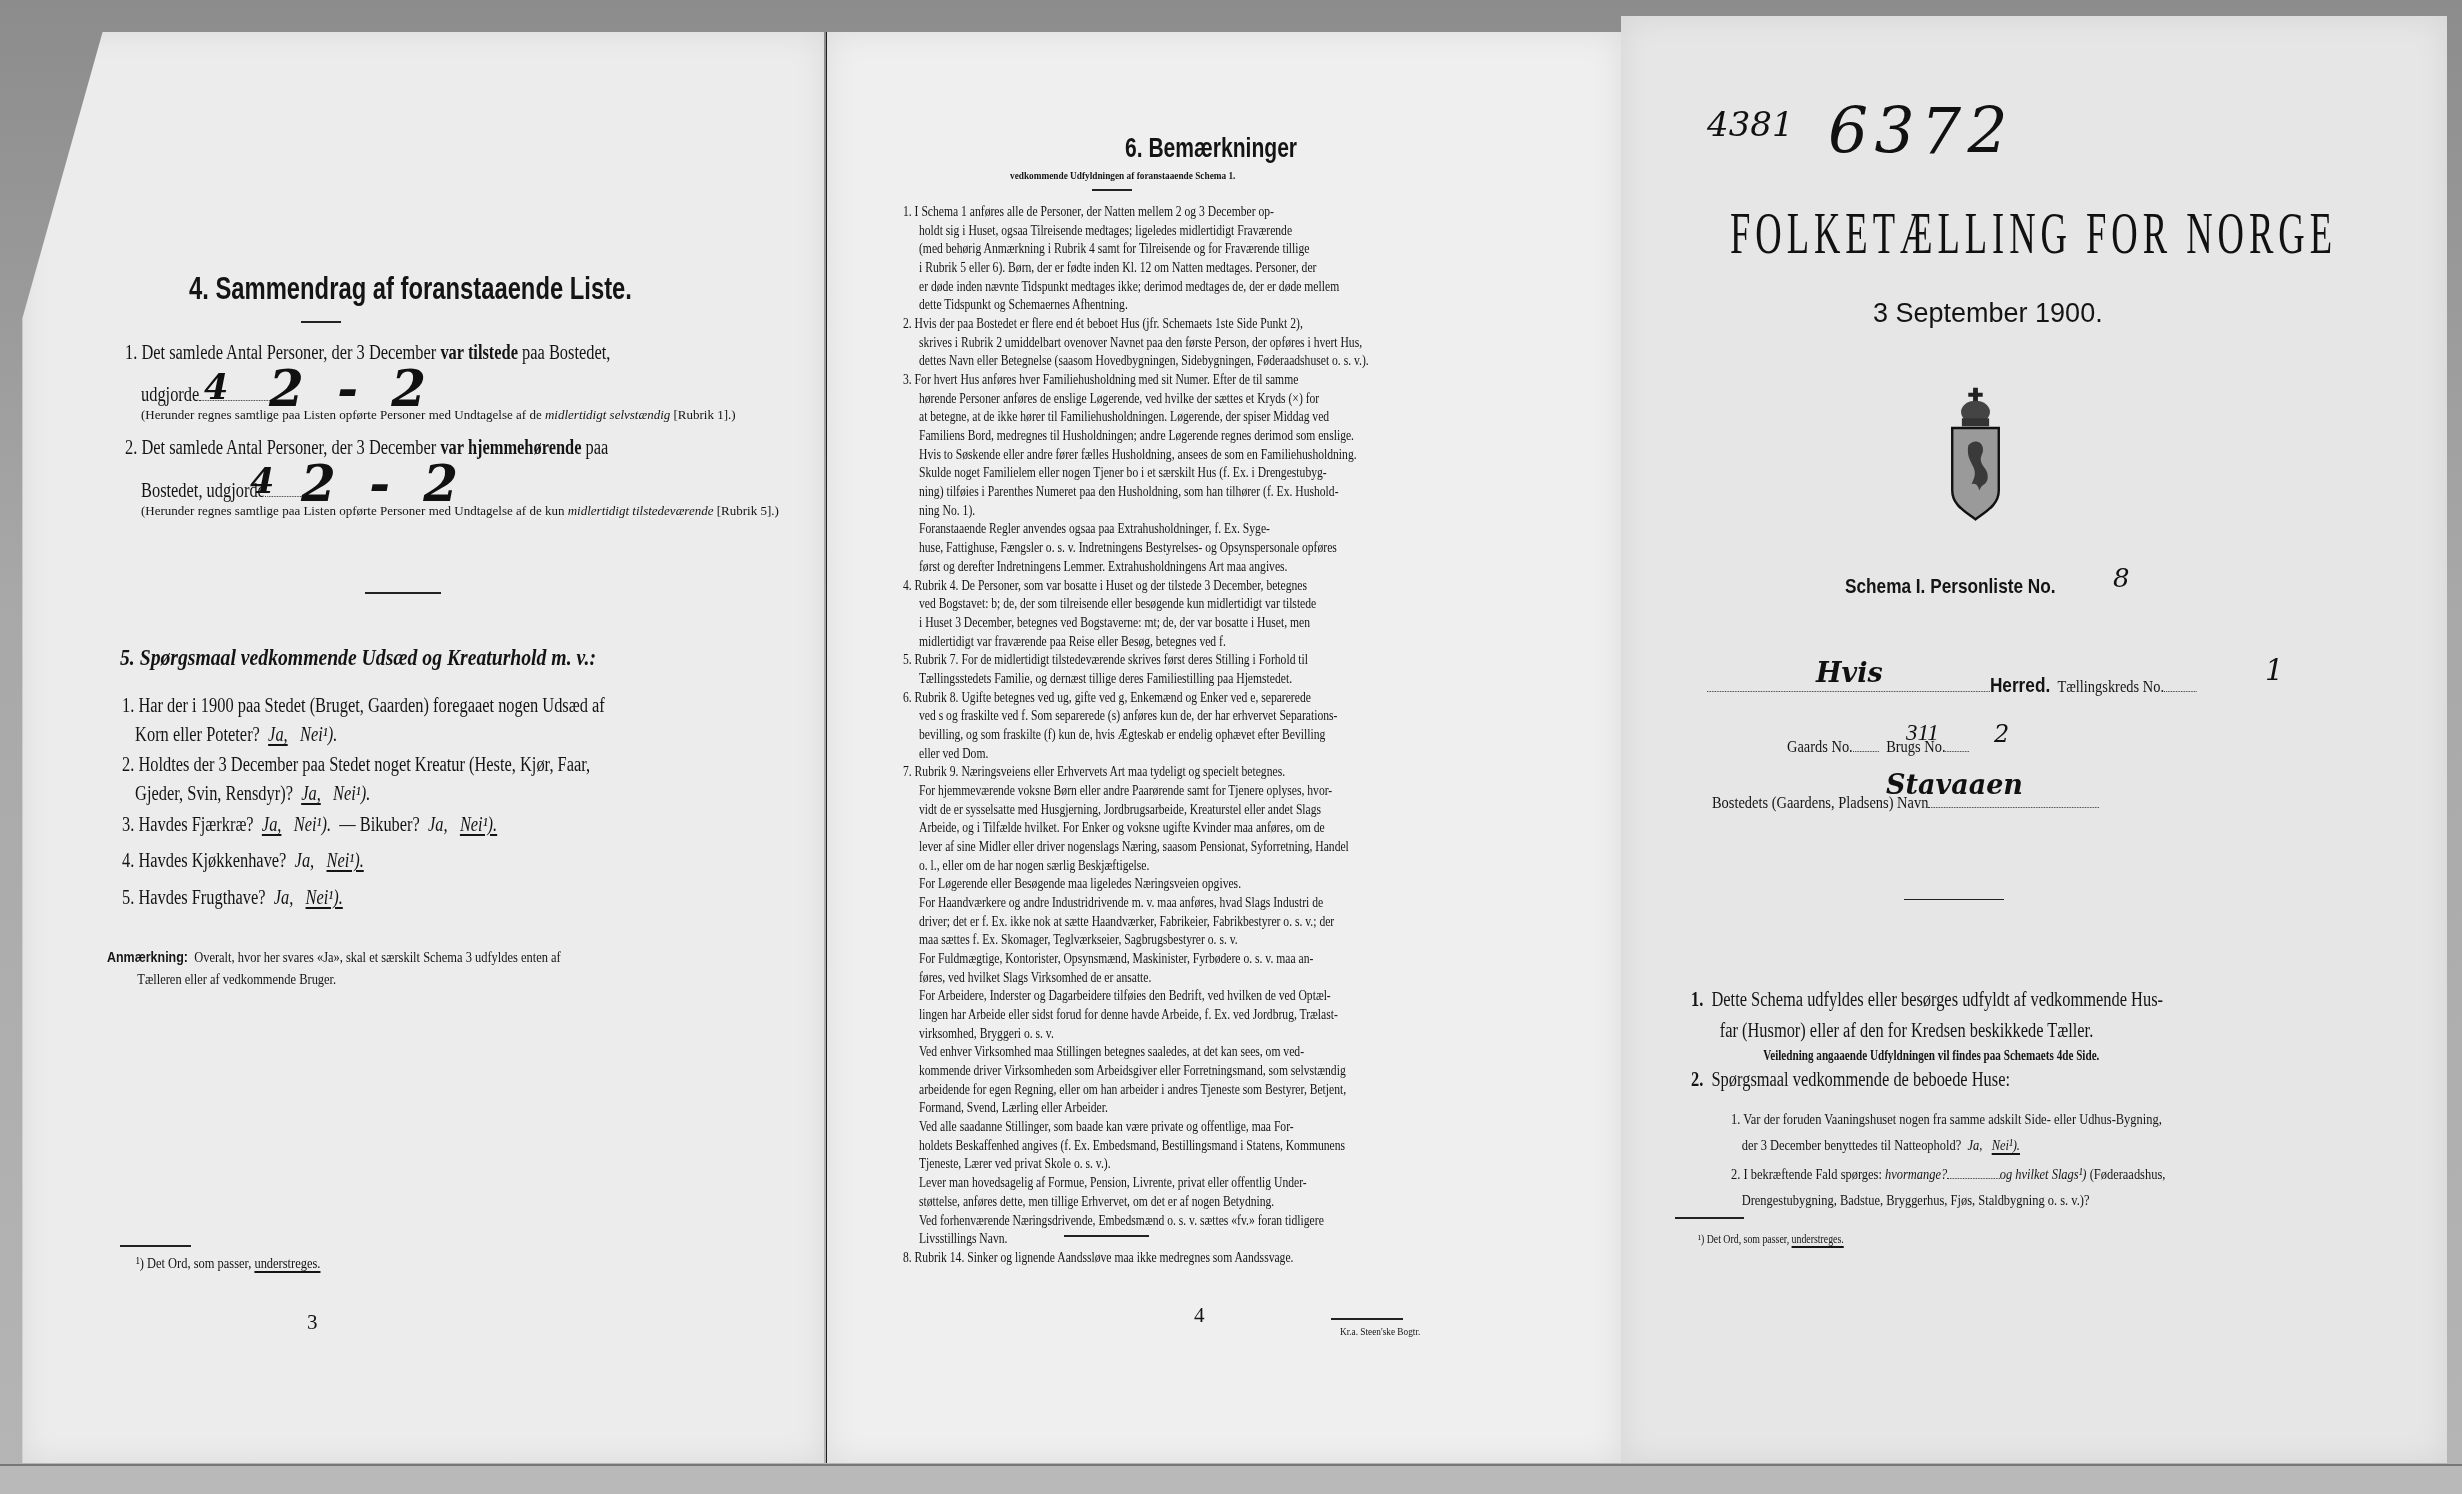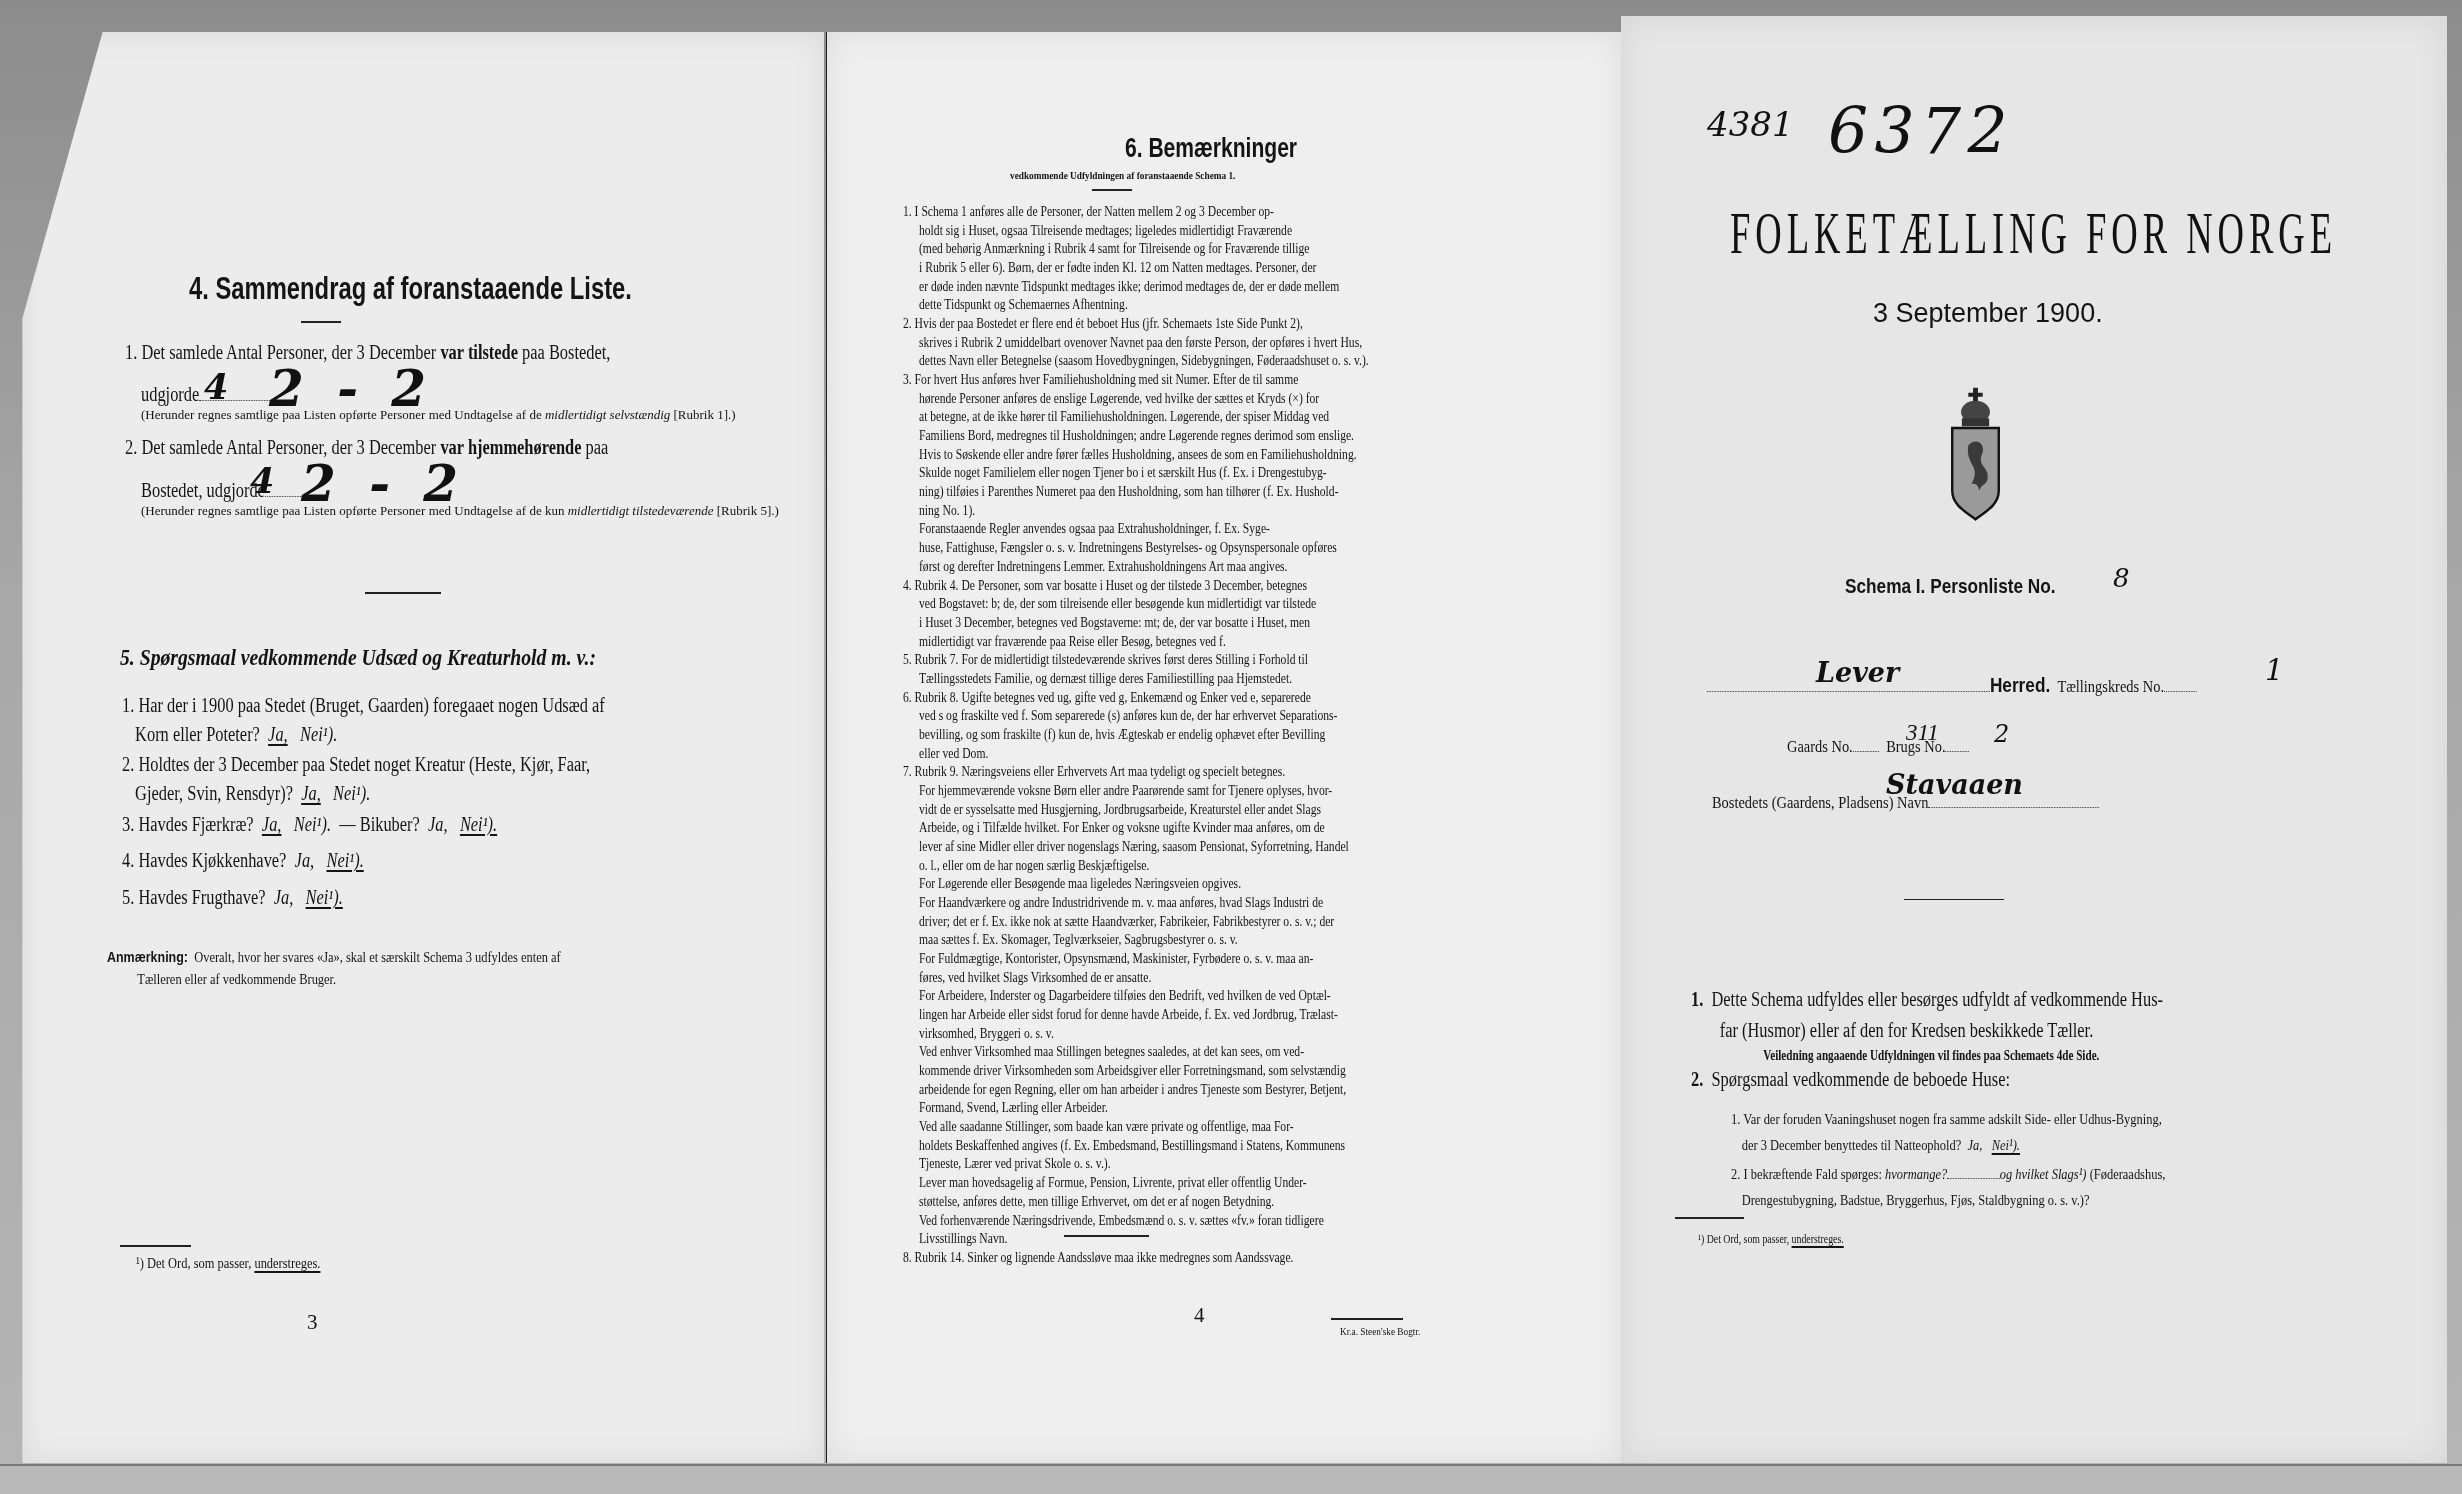--- a/index.html
+++ b/index.html
@@ -187,21 +187,21 @@
     <path d="M24 78c6-8 16-6 18 2c2 8-4 10-2 18c2 8 10 10 8 22c-2 8-8 6-10 14c-2-6-4-10-10-8c4-8 6-14 2-22c-4-8-8-14-6-26z" fill="#3a3a3a"></path>
   </svg>
 </div>
 
 <div class="rtxt b" style="left:1845px;top:573px;font-family:'Liberation Sans',sans-serif;font-size:21px;">Schema I.   Personliste No.</div>
 <div class="hand" style="left:2113px;top:563px;font-size:26px;font-weight:normal;">8</div>
 
 <div class="rtxt" style="left:1707px;top:672px;">
   <span class="dots" style="width:345px;"></span><b style="font-family:'Liberation Sans',sans-serif;font-size:21px;">Herred.</b>&nbsp;&nbsp;<span>Tællingskreds No.</span><span class="dots" style="width:40px;"></span>
 </div>
-<div class="hand" style="left:1816px;top:657px;font-size:27px;">Lever</div>
+<div class="hand" style="left:1816px;top:657px;font-size:27px;">Hvis</div>
 <div class="hand" style="left:2265px;top:653px;font-size:29px;font-weight:normal;">1</div>
 
 <div class="rtxt" style="left:1787px;top:733px;">
   <span>Gaards No.</span><span class="dots" style="width:32px;"></span>&nbsp;&nbsp;<span>Brugs No.</span><span class="dots" style="width:29px;"></span>
 </div>
 <div class="hand" style="left:1906px;top:720px;font-size:23px;font-weight:normal;font-family:Liberation Serif, serif;">311</div>
 <div class="hand" style="left:1994px;top:720px;font-size:24px;font-weight:normal;">2</div>
 
 <div class="rtxt" style="left:1712px;top:789px;">
   <span>Bostedets (Gaardens, Pladsens) Navn</span><span class="dots" style="width:208px;"></span>

